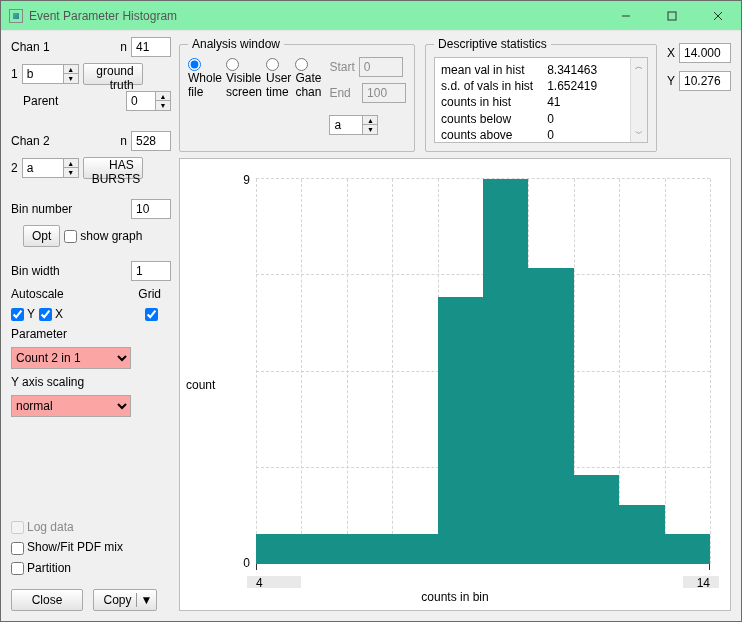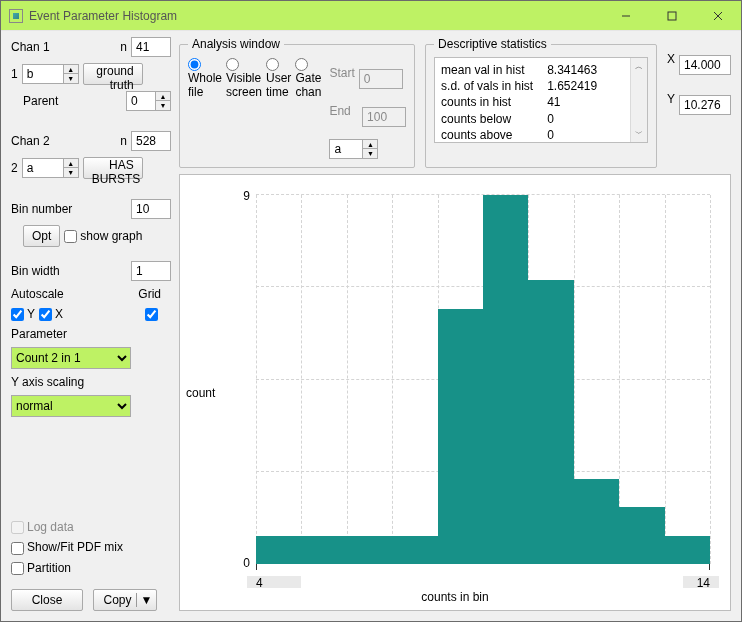--- a/index.html
+++ b/index.html
@@ -1,40 +1,40 @@
 <!DOCTYPE html>
 <html><head>
 <meta charset="utf-8">
 <style>
   * { box-sizing: border-box; }
   html, body { margin:0; padding:0; font-family: "Segoe UI", Tahoma, sans-serif; font-size:12px; color:#000; background:#fff;}
   .window { width:742px; height:622px; border:1px solid #6b6b6b; background:#f0f0f0; display:flex; flex-direction:column;}
-  .titlebar { height:30px; background:#bef264; display:flex; align-items:center; padding:0 0 0 8px; border-bottom:1px solid #e6e6e6;}
+  .titlebar { height:30px; background:#86efac; display:flex; align-items:center; padding:0 0 0 8px; border-bottom:1px solid #e6e6e6;}
   .titlebar .tb-icon { width:14px; height:14px; border:1px solid #888; margin-right:6px; position:relative;}
   .titlebar .tb-icon::before { content:""; position:absolute; inset:3px; background:linear-gradient(135deg,#4aa,#388);}
   .titlebar .tb-title { color:#555;}
   .titlebar .spacer { flex:1;}
   .tb-btn { width:46px; height:30px; display:flex; align-items:center; justify-content:center; color:#333;}
   .body { flex:1; padding:6px 10px 10px 10px; display:flex; gap:8px;}
   .left { width:160px; display:flex; flex-direction:column; gap:4px;}
   .right { flex:1; display:flex; flex-direction:column; gap:6px;}
   fieldset.group { border:1px solid #bdbdbd; border-radius:2px; padding:6px 8px 8px 8px; margin:0; background:#f0f0f0;}
   fieldset.group > legend { padding:0 4px;}
   .row { display:flex; align-items:center; gap:4px; margin-bottom:2px;}
   .label { white-space:nowrap;}
   input.text {  height:20px; border:1px solid #a9a9a9; background:#fff; padding:0 4px; font:inherit;}
-  input.text[readonly] { background:#fff;margin-top:12px;}
+  input.text[readonly] { background:#fff;}
   .spin { display:flex; align-items:center;}
   .spin input { width:42px; text-align:left;}
   .spin .arrows { display:flex; flex-direction:column; margin-left:-1px;}
   .spin .arrows span { width:16px; height:10px; border:1px solid #a9a9a9; background:#efefef; display:flex; align-items:center; justify-content:center; font-size:7px; line-height:1;}
   .spin .arrows span + span { border-top:none;}
   button.btn { height:22px; border:1px solid #a9a9a9; background:linear-gradient(#fff,#e4e4e4); padding:0 8px; font:inherit; border-radius:2px;}
   .btn-wide { width:60px; text-align:right;}
-  select.drop { height:22px; border:1px solid #a9a9a9; background:#bef264; font:inherit; width:120px;}
+  select.drop { height:22px; border:1px solid #a9a9a9; background:#fca5a5; font:inherit; width:120px;}
   input[type=checkbox],input[type=radio] { margin:0 3px 0 0; vertical-align:middle;}
   .muted { color:#8a8a8a;}
   .disabled-text { color:#8a8a8a;}
   input.text.disabled { background:#f0f0f0; color:#8a8a8a;}
   .top-right { display:flex; gap:10px;}
   .stats-box { flex:1; border:1px solid #bdbdbd; background:#fff; height:86px; position:relative; padding:4px 6px; overflow:hidden;}
   .stats-box .scroll-track { position:absolute; right:0; top:0; bottom:0; width:17px; background:#f0f0f0; border-left:1px solid #dadada; display:flex; flex-direction:column; align-items:center; justify-content:space-between;}
   .scroll-arrow { width:17px; height:17px; display:flex; align-items:center; justify-content:center; font-size:8px; color:#666;}
   .scroll-thumb { width:15px; flex:0 0 30px; margin:2px 0;}
   table.stats { border-collapse:collapse;}

